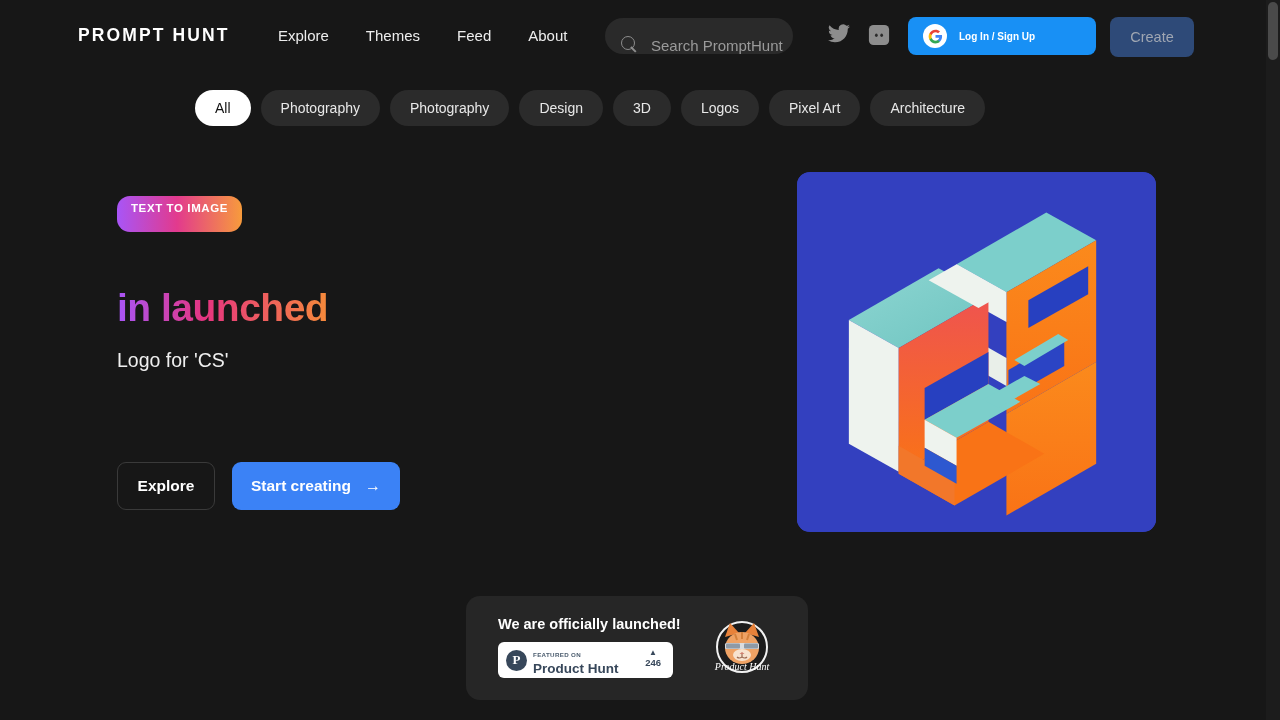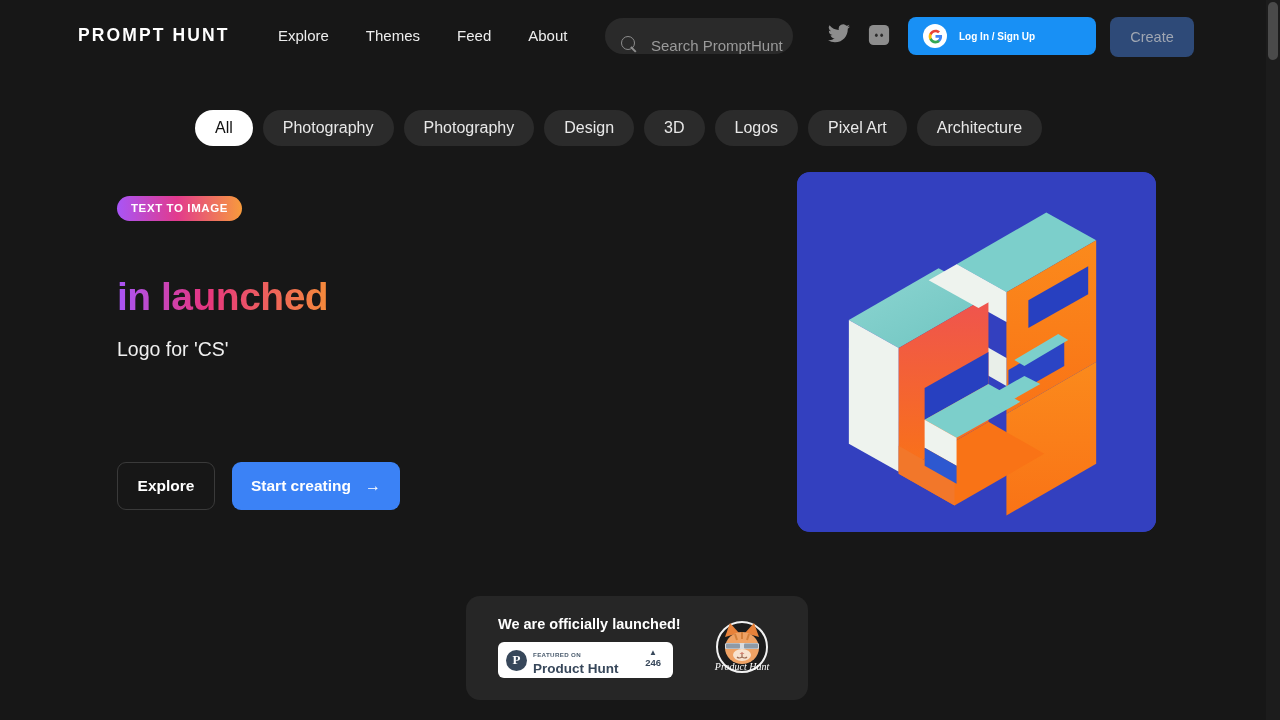--- a/index.html
+++ b/index.html
@@ -107,31 +107,31 @@
     border-radius: 5px; cursor: pointer;
   }
 
   
   .pills {
     position: absolute; top: 90px; left: 195px;
     display: flex; gap: 10px; align-items: center;
   }
   .pill {
     height: 36px; padding: 0 20px; border-radius: 18px;
-    background: #2b2b2b; color: #e8e8e8; font-size: 16px;
-    display: flex; align-items: center; justify-content: center;
-    cursor: pointer; white-space: nowrap; margin-top: 20px;
+    background: #2b2b2b; color: #e8e8e8; font-size: 14px;
+    display: flex; align-items: center; justify-content: center;
+    cursor: pointer; white-space: nowrap;
   }
   .pill.active { background: #ffffff; color: #111111; }
 
   
   .hero-left { position: absolute; left: 117px; top: 196px; width: 620px; }
 
   .badge-tti {
-    display: inline-block; height: 25px; line-height: 25px;
+    display: inline-block; height: 36px; line-height: 25px;
     padding: 0 14px; border-radius: 13px;
     background: linear-gradient(90deg, #a855f7 0%, #e23a8d 48%, #f79b3c 100%);
     color: #ffffff; font-size: 11.5px; font-weight: 700; letter-spacing: 0.6px;
   }
 
   .headline {
     margin-top: 14px;
     font-size: 39px; font-weight: 700; line-height: 41px;
     color: #ffffff; letter-spacing: -0.5px;
   }

